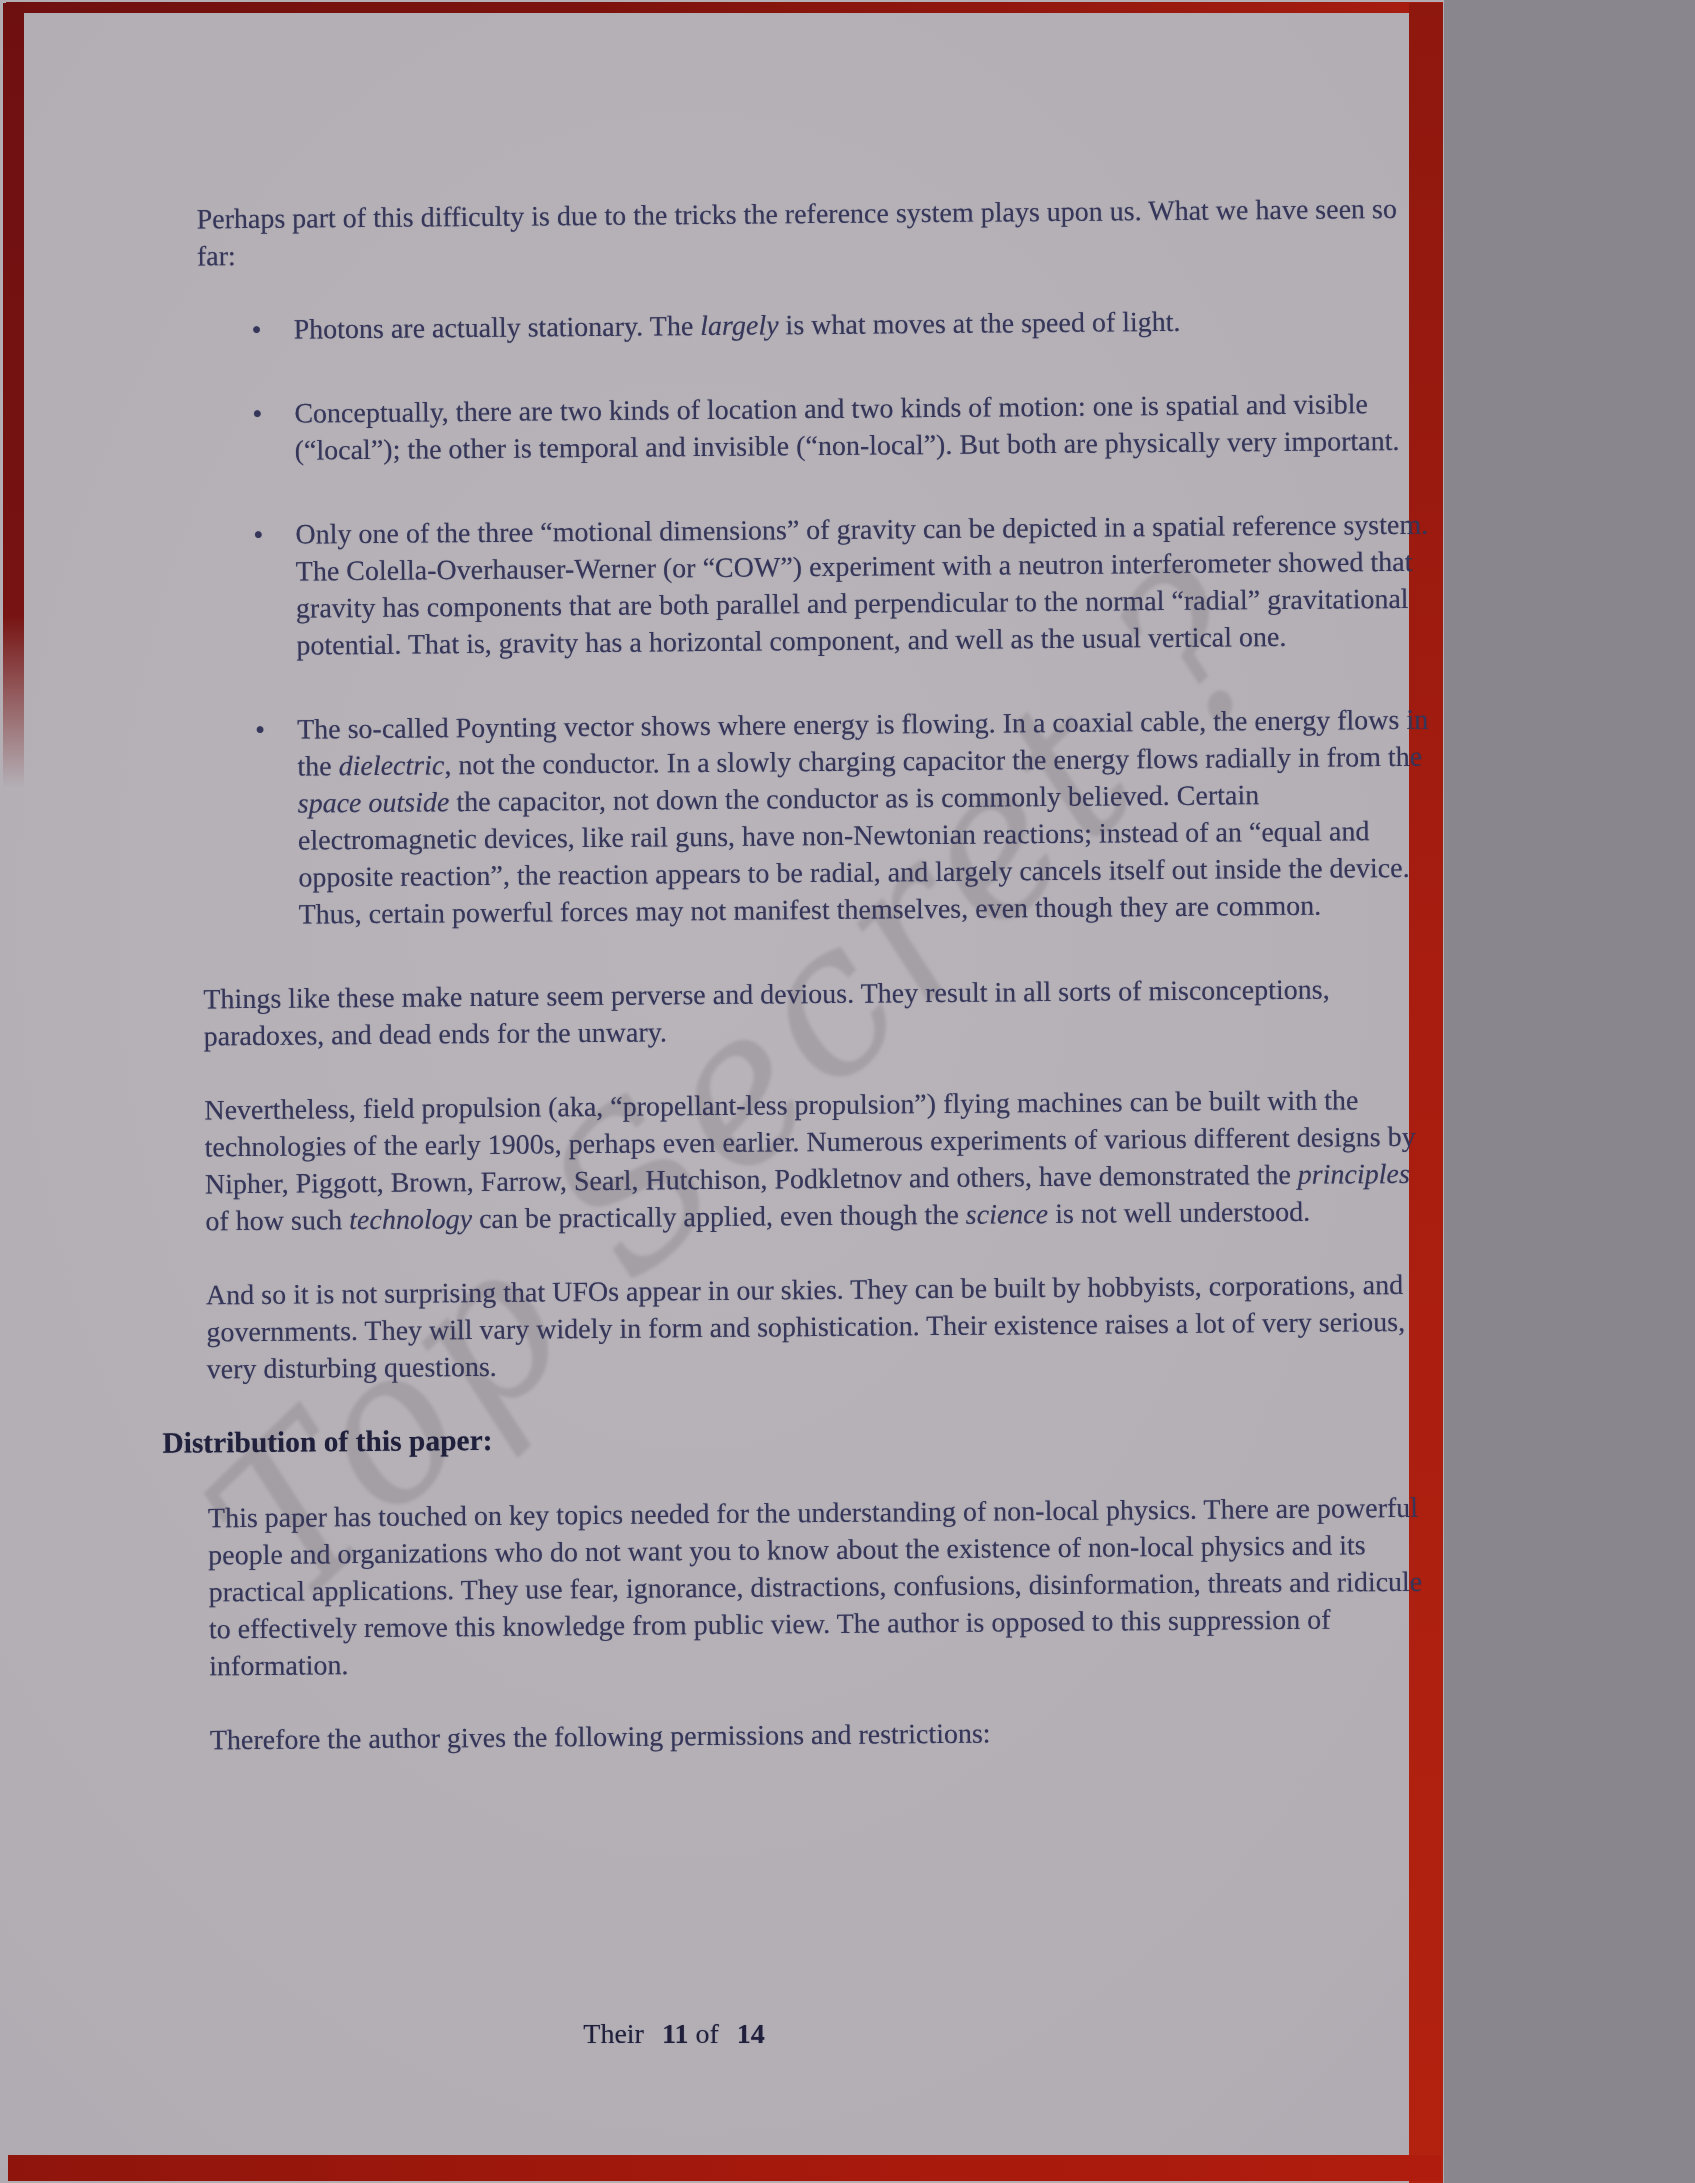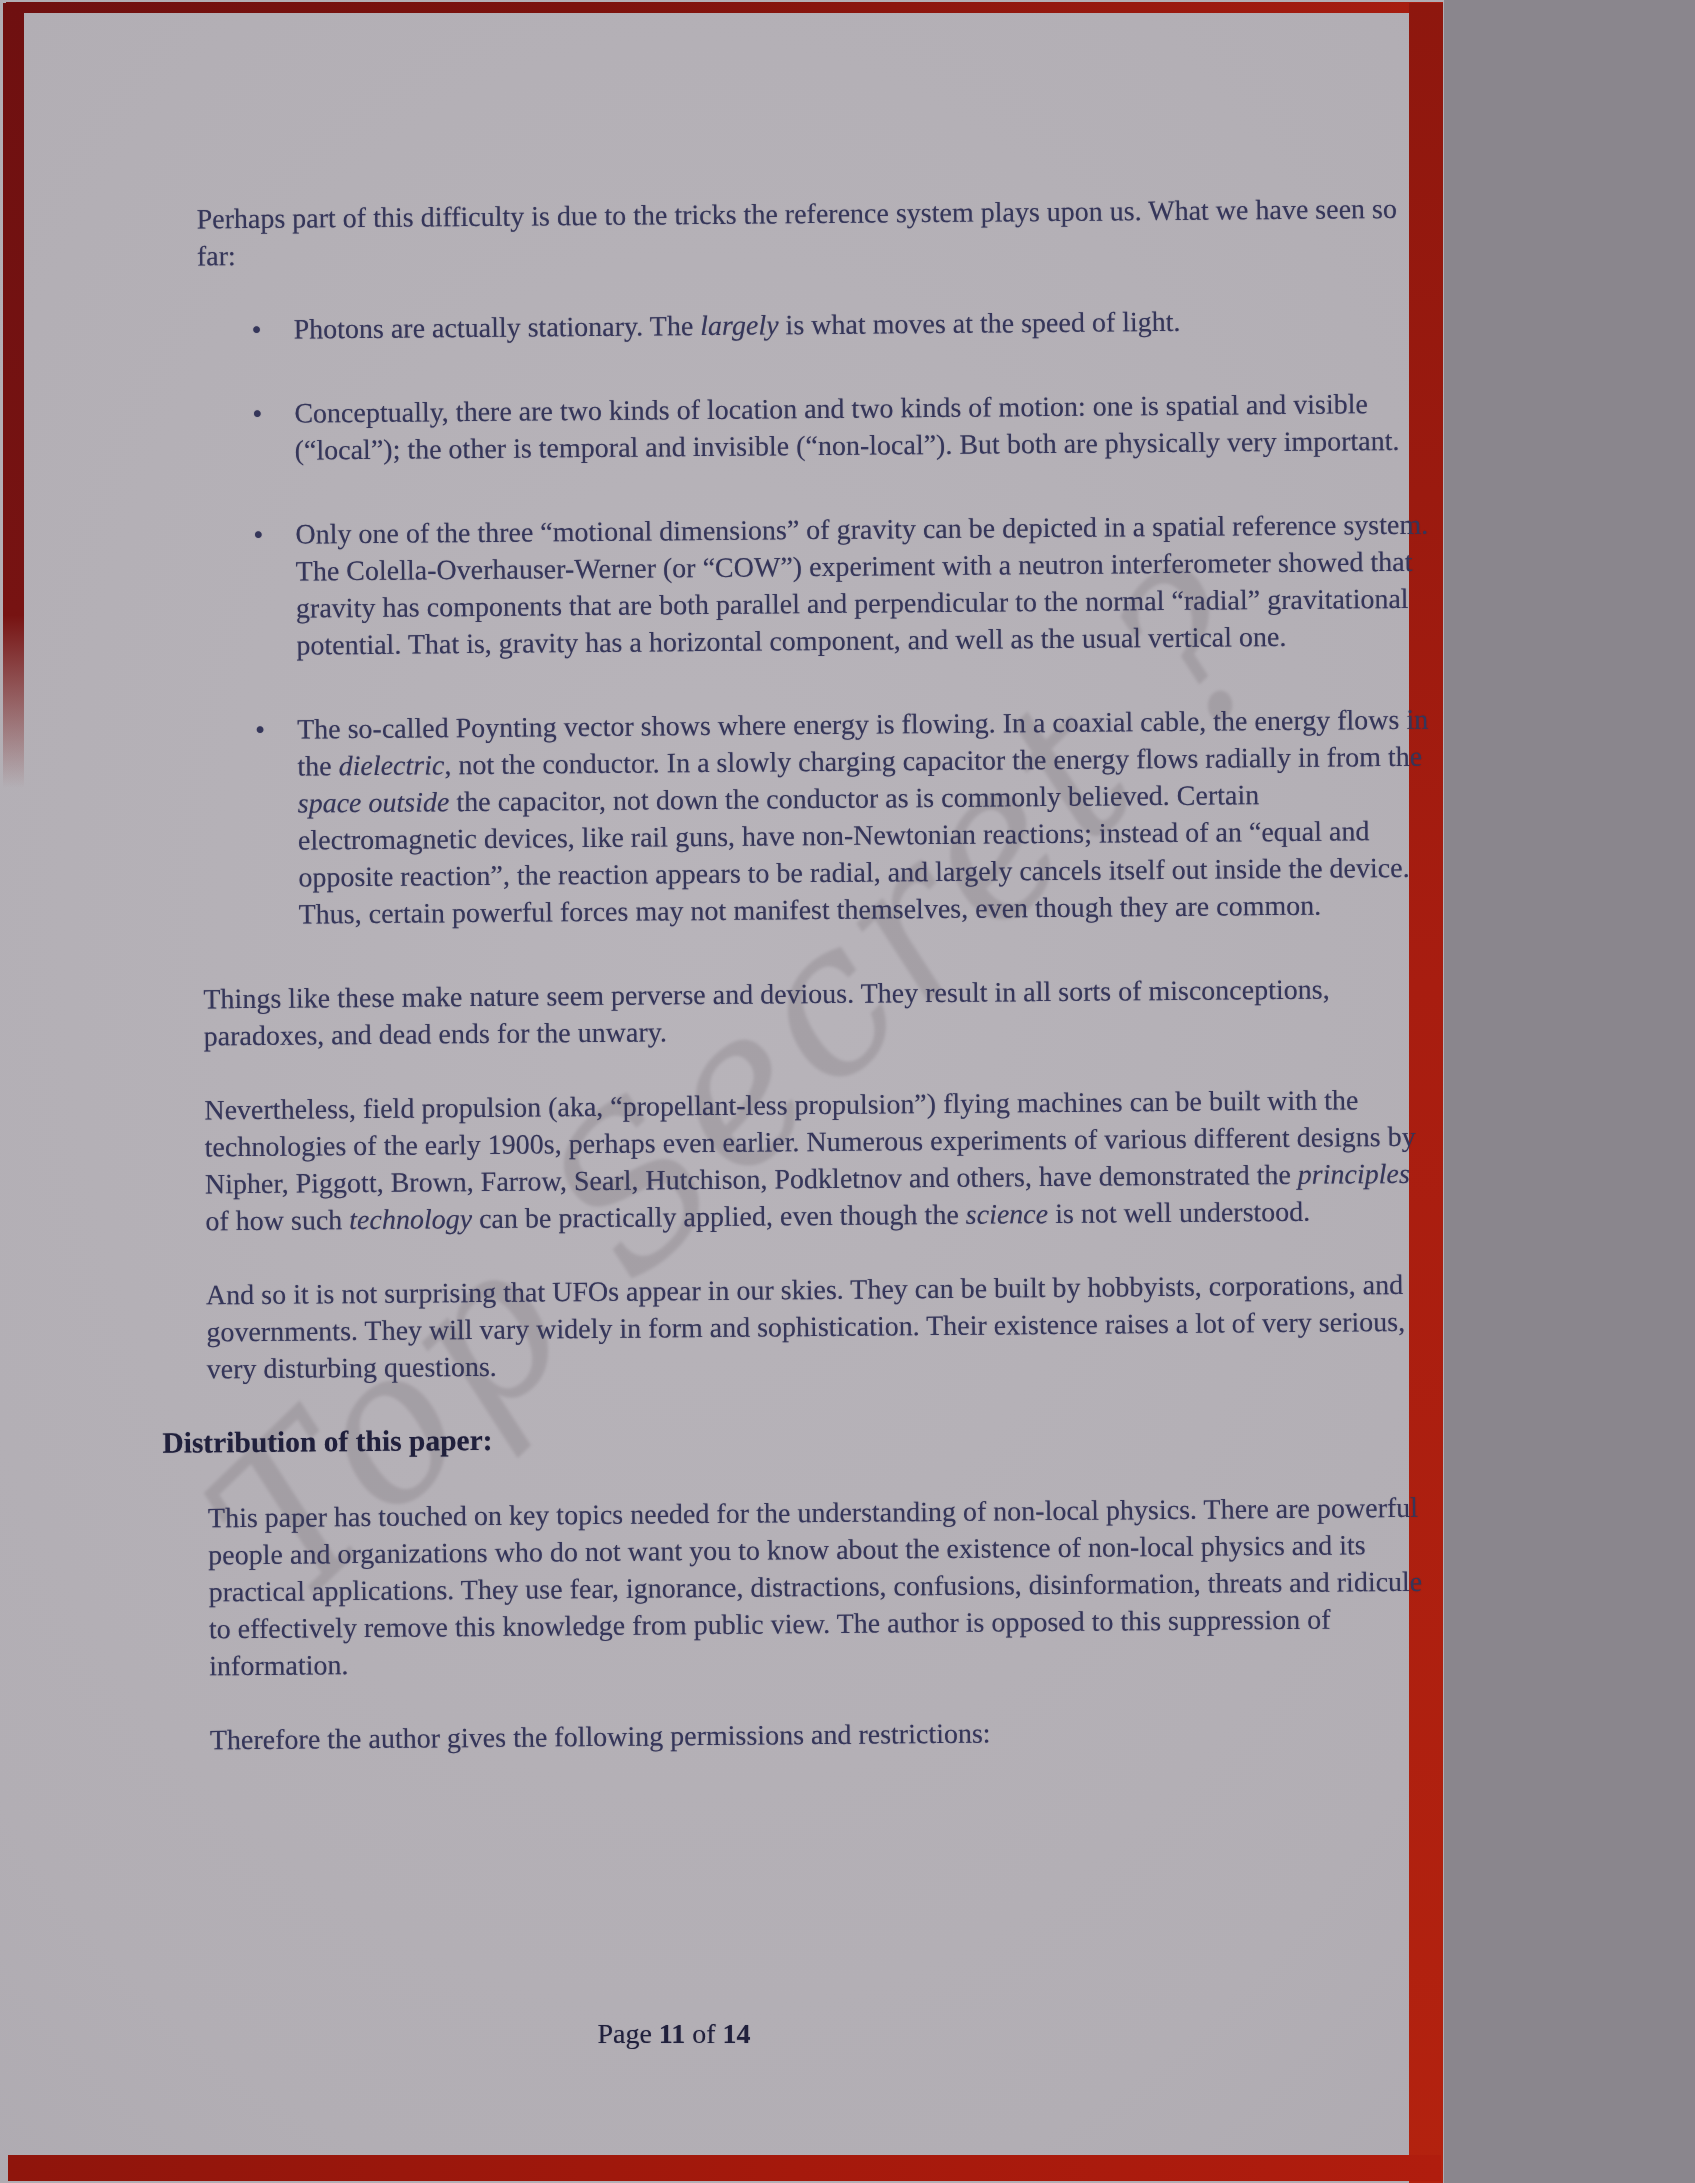--- a/index.html
+++ b/index.html
@@ -54,21 +54,21 @@
     z-index:2;
   }
   .content p{margin:0 0 37px 0;}
   ul.blist{list-style:none;margin:0 0 0 0;padding:0;}
   ul.blist li{position:relative;padding-left:96px;margin:0 0 47px 0;}
   ul.blist .marker{
     position:absolute;left:54px;top:0;
     font-size:28px;
   }
   .it{font-style:italic;}
-  .bd{font-weight:bold;}
+  .bd{font-weight:bold;margin-left:11px;}
   h3.dhead{
     font-size:29.5px;line-height:37px;
     margin:0 0 38px -45px;
     font-weight:bold;
     color:var(--heading-ink,#20203c);
   }
   .footer{
     position:absolute;
     left:0;right:96px;top:2018px;
     text-align:center;
@@ -117,16 +117,16 @@
     <p><span>Nevertheless, field propulsion (aka, “propellant-less propulsion”) flying machines can be built with the technologies of the early 1900s, perhaps even earlier. Numerous experiments of various different designs by Nipher, Piggott, Brown, Farrow, Searl, Hutchison, Podkletnov and others, have demonstrated the </span><span class="it">principles</span><span> of how such </span><span class="it">technology</span><span> can be practically applied, even though the </span><span class="it">science</span><span> is not well understood.</span></p>
     <p><span>And so it is not surprising that UFOs appear in our skies. They can be built by hobbyists, corporations, and governments. They will vary widely in form and sophistication. Their existence raises a lot of very serious, very disturbing questions.</span></p>
 
     <h3 class="dhead">Distribution of this paper:</h3>
 
     <p><span>This paper has touched on key topics needed for the understanding of non-local physics. There are powerful people and organizations who do not want you to know about the existence of non-local physics and its practical applications. They use fear, ignorance, distractions, confusions, disinformation, threats and ridicule to effectively remove this knowledge from public view. The author is opposed to this suppression of information.</span></p>
     <p><span>Therefore the author gives the following permissions and restrictions:</span></p>
 
   </div>
 
-  <div class="footer"><span>Page </span><span class="bd">11</span><span> of </span><span class="bd">14</span></div>
+  <div class="footer"><span>Their </span><span class="bd">11</span><span> of </span><span class="bd">14</span></div>
 
 </div>
 
 
 </body></html>

